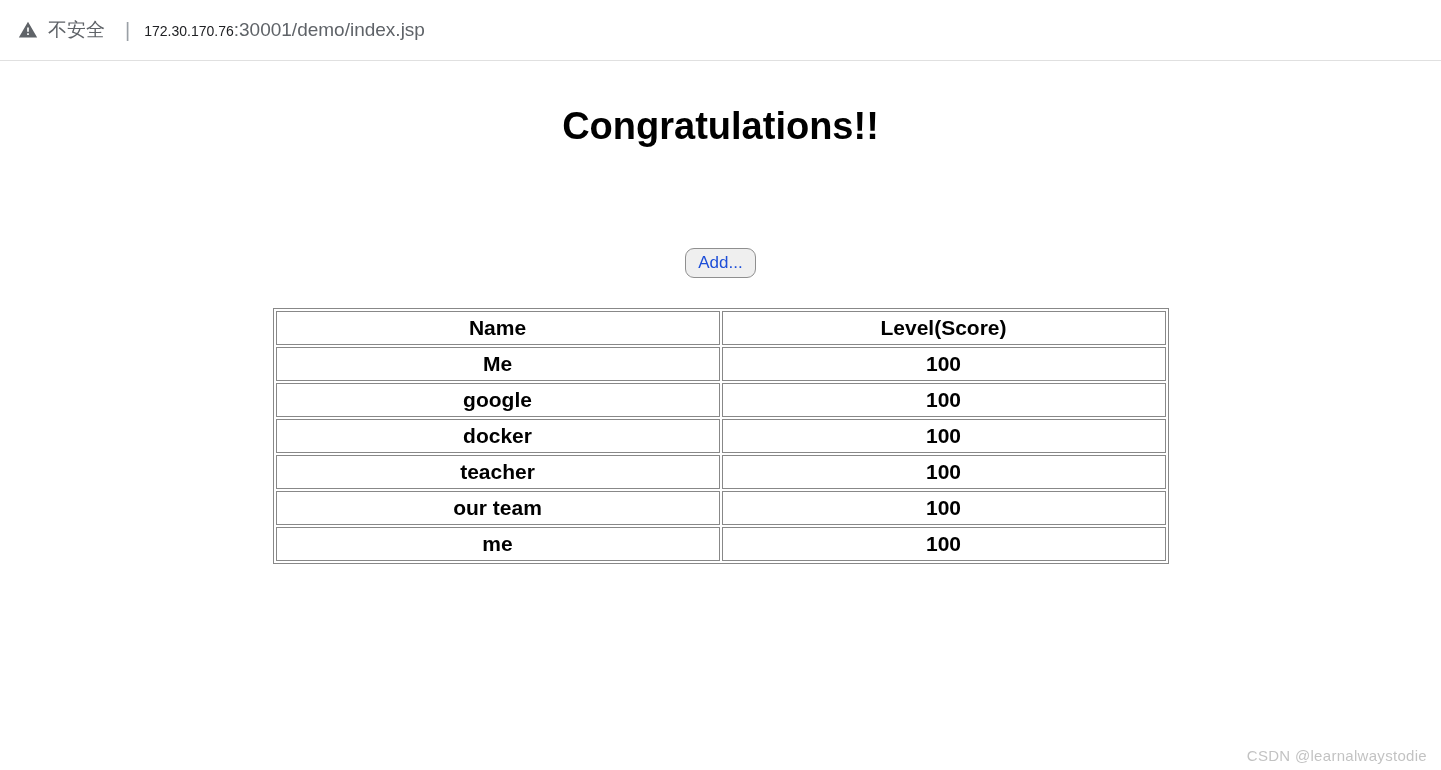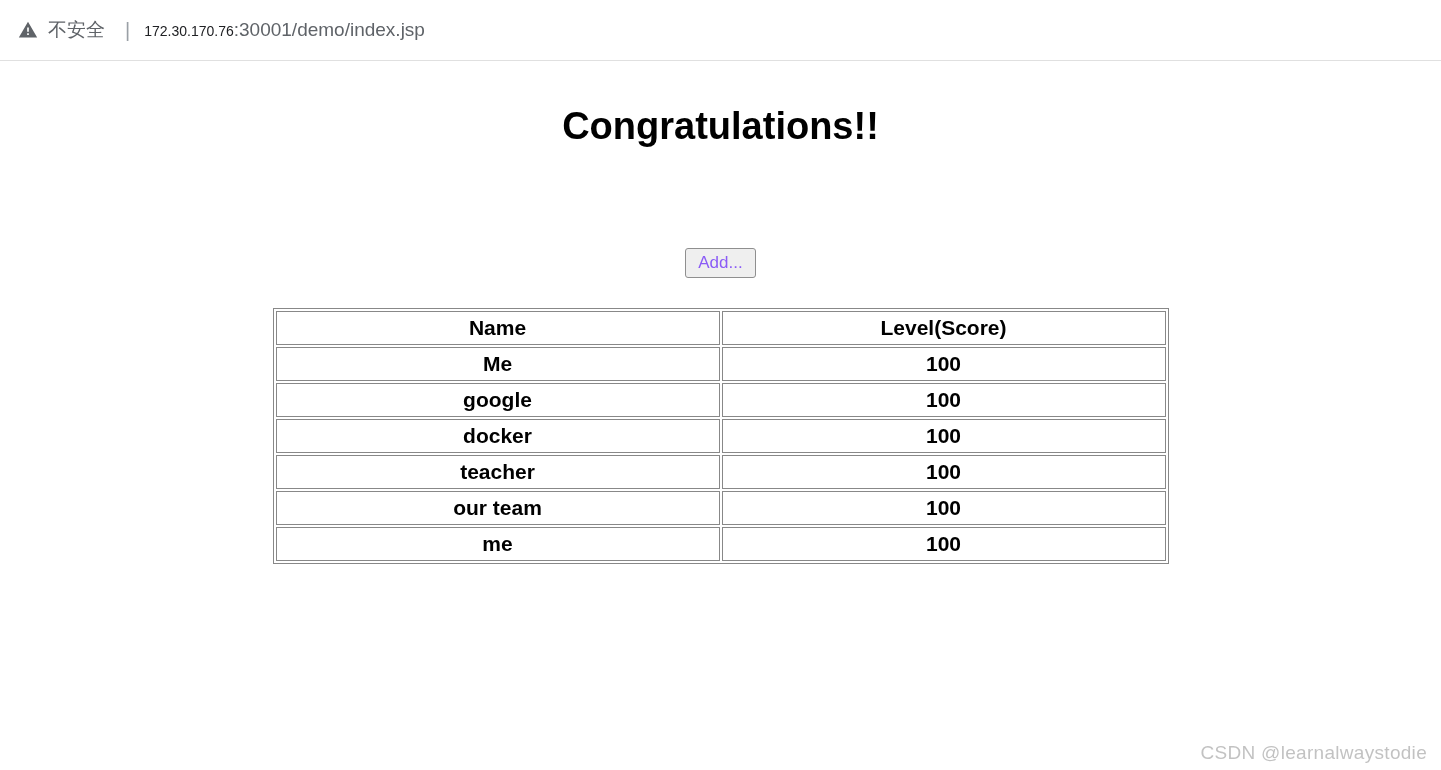--- a/index.html
+++ b/index.html
@@ -47,23 +47,23 @@
       font-size: 38px;
       font-weight: 700;
       color: #000;
       margin-bottom: 100px;
     }
     .add-btn {
       font-size: 17px;
       padding: 4px 12px;
       background: #efefef;
       border: 1px solid #8f8f8f;
-      border-radius: 3px;
+      border-radius: 9px;
       cursor: pointer;
-      color:#8b5cf6;
+      color:#1d4ed8;
     }
     table.data-table {
       margin: 30px auto 0 auto;
       border-collapse: separate;
       border-spacing: 2px;
       width: 896px;
       border: 1px solid #888;
     }
     table.data-table td {
       border: 1px solid #888;
@@ -72,21 +72,21 @@
       text-align: center;
       width: 50%;
       color:#000;
       font-weight:bold;
     }
     .watermark {
       position: absolute;
       right: 14px;
       bottom: 6px;
       color: rgba(120,120,120,0.45);
-      font-size: 19px;
+      font-size: 15px;
       font-family: Arial, sans-serif;
       letter-spacing: 0.3px;
     }
   </style>
 </head>
 <body>
 
 <div class="address-bar">
   <span class="warn-icon">
     <svg viewBox="0 0 24 24" width="20" height="20">

